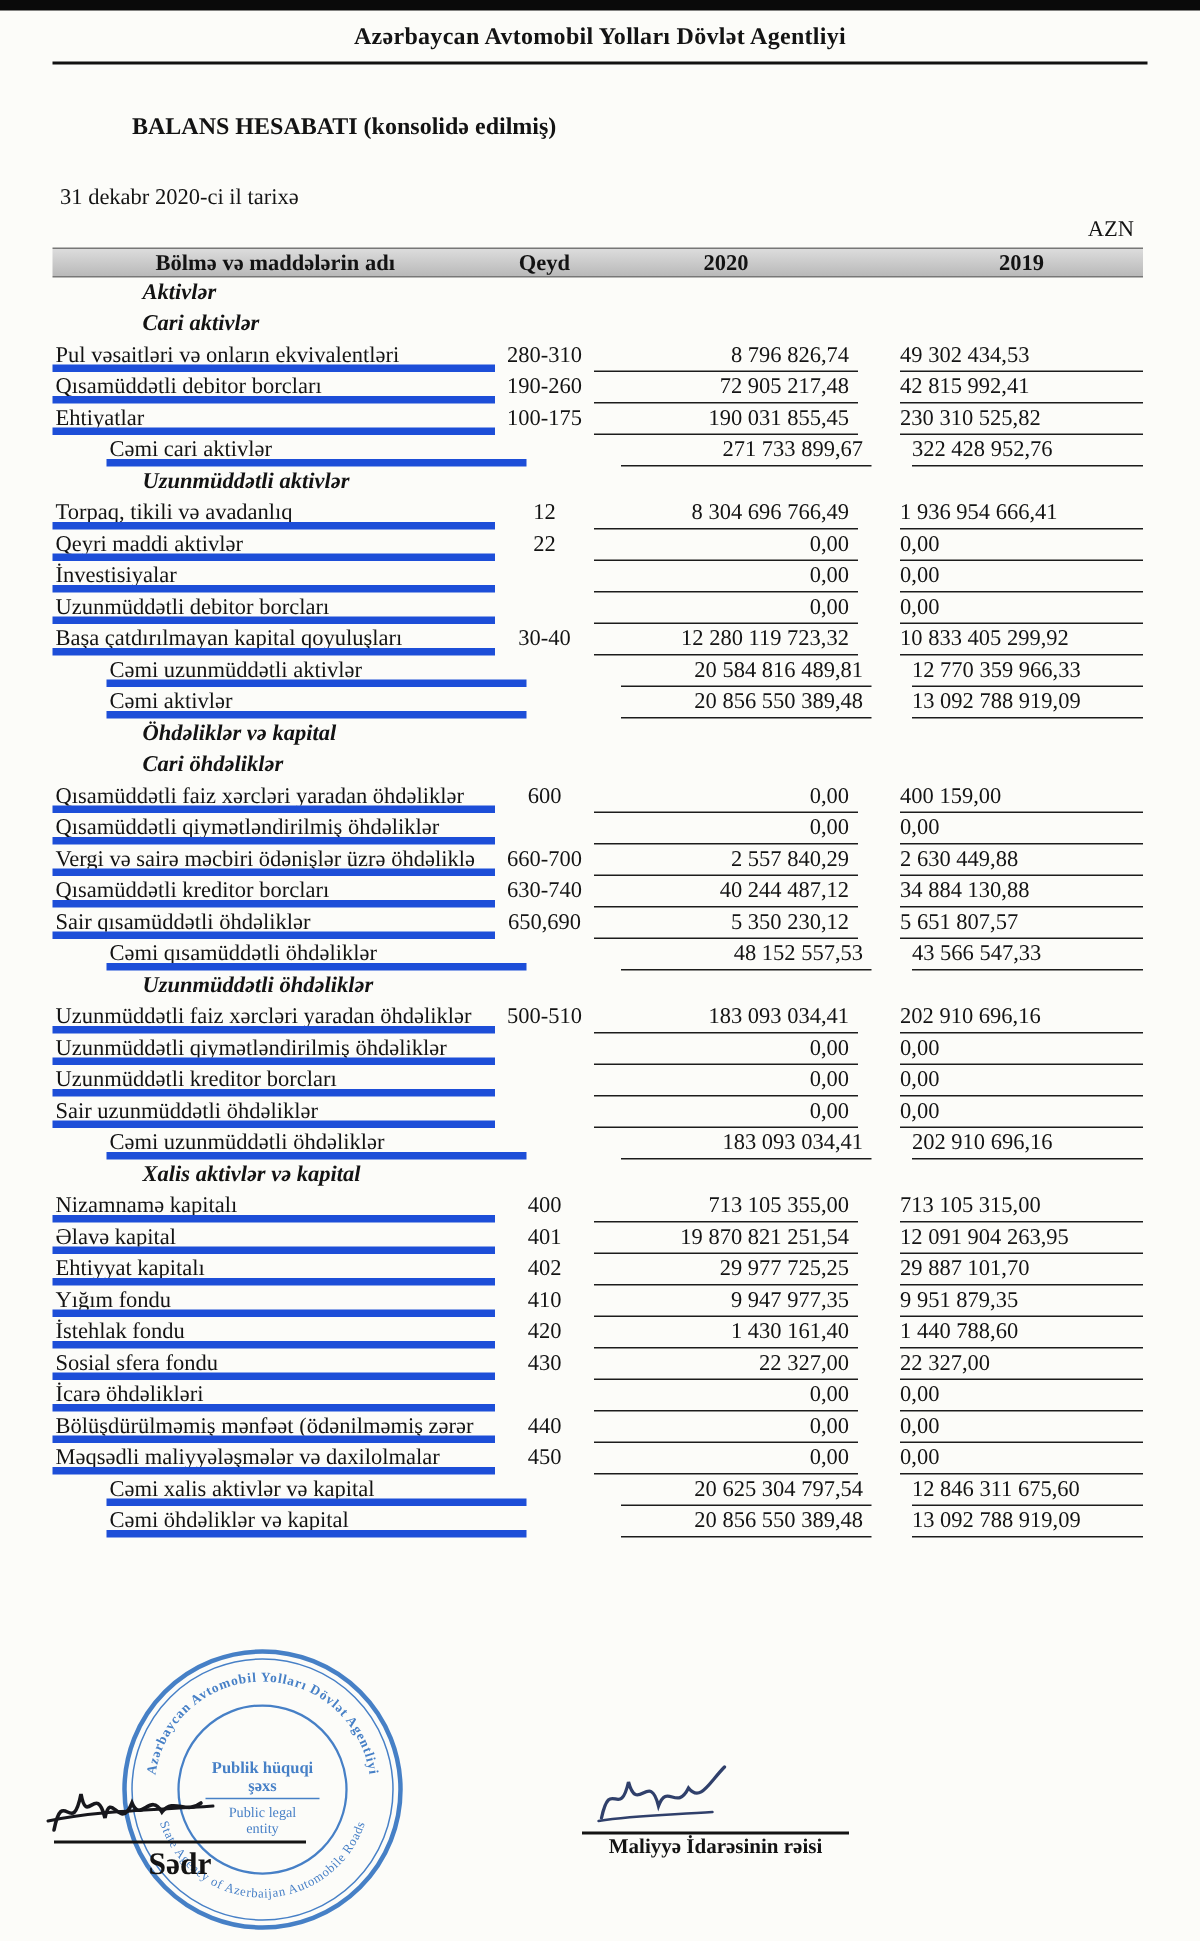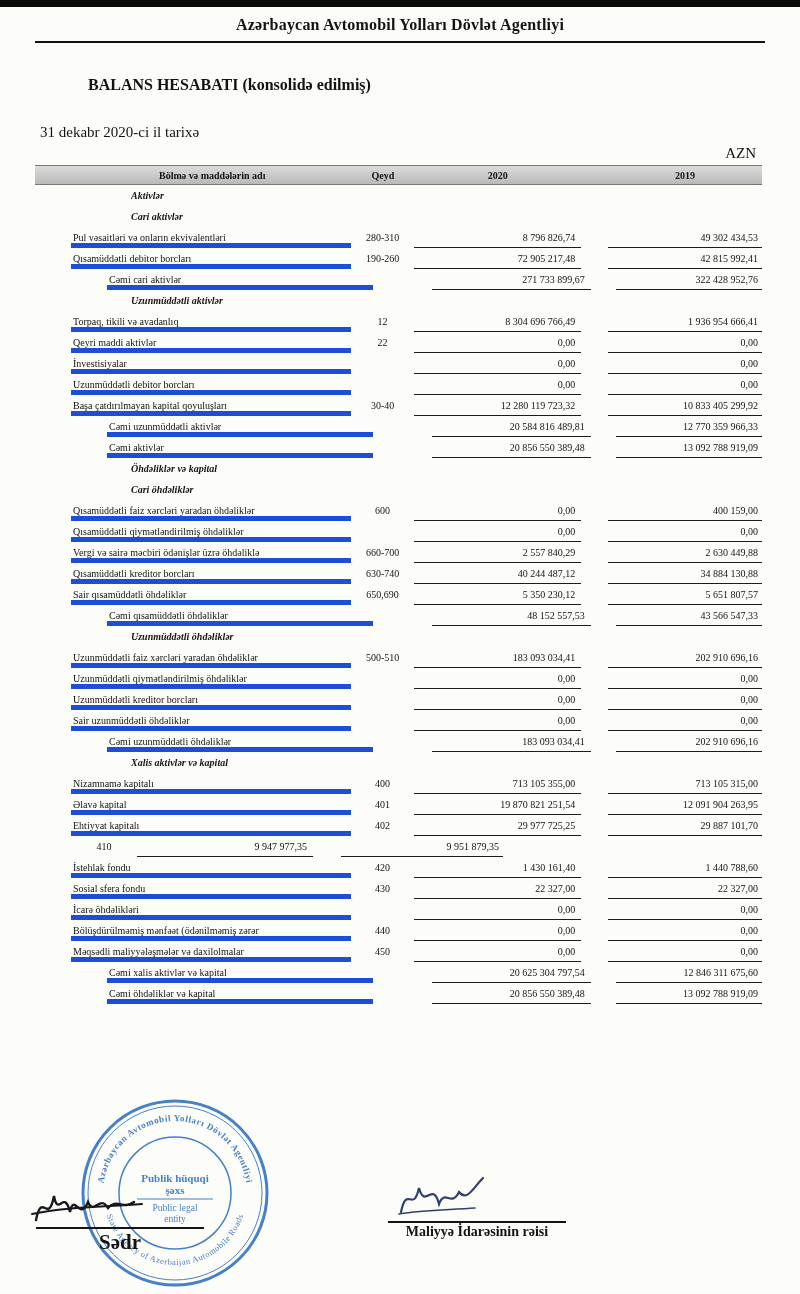--- a/index.html
+++ b/index.html
@@ -13,31 +13,31 @@
   .agency-header {
     position:absolute; top:16px; left:0; width:100%; text-align:center;
     font-weight:bold; font-size:16px; letter-spacing:.2px;
   }
   .agency-rule { position:absolute; top:41px; left:35px; width:730px; border-top:2px solid #111; }
   .doc-title { position:absolute; top:76px; left:88px; font-weight:bold; font-size:16px; }
   .doc-date { position:absolute; top:124px; left:40px; font-size:15px; }
   .currency { position:absolute; top:145px; right:44px; font-size:15px; }
 
   .table { position:absolute; top:165px; left:35px; width:727px; }
-  .row { display:flex; height:21px; line-height:21px; font-size:10px; white-space:nowrap;padding-left:36px; }
+  .row { display:flex; height:21px; line-height:21px; font-size:15px; white-space:nowrap; }
   .row.header {
     background:linear-gradient(#dcdcdc,#b9b9b9);
     font-weight:bold; height:20px; line-height:20px;
     border-top:1px solid #777; border-bottom:1px solid #777;
   }
   .c-label { width:295px; padding-left:2px; border-bottom:5px solid #1d4ed8; overflow:hidden; }
   .c-note  { width:66px; text-align:center; }
   .c-2020  { width:176px; text-align:right; padding-right:6px; border-bottom:1px solid #1c1c1c; }
   .c-gap   { width:28px; }
-  .c-2019  { width:162px; text-align:right; padding-right:4px; border-bottom:1px solid #1c1c1c; }
+  .c-2019  { width:162px; text-align:left; padding-right:4px; border-bottom:1px solid #1c1c1c; }
   .row.header .c-label { text-align:center; border-bottom:none; }
   .row.header .c-2020, .row.header .c-2019 { text-align:center; border-bottom:none; padding-right:0; }
   .row.total { font-weight:normal;margin-left:36px; }
   .row.section { font-weight:bold; font-style:italic; }
   .sec-label { padding-left:60px;text-align:right; }
 
   .stamp { position:absolute; left:70px; top:1093px; width:210px; height:200px; opacity:.88; z-index:1; }
   .sig-left  { position:absolute; left:30px;  top:1180px; width:150px; height:55px; z-index:3; }
   .sig-right { position:absolute; left:393px; top:1170px; width:110px; height:55px; z-index:3; }
   .sig-line { position:absolute; border-top:2px solid #141414; z-index:2; }
@@ -82,20 +82,27 @@
           <div class="c-gap"></div>
           <div class="c-2019">49 302 434,53</div>
         </div>
         <div class="row item">
           <div class="c-label">Qısamüddətli debitor borcları</div>
           <div class="c-note">190-260</div>
           <div class="c-2020">72 905 217,48</div>
           <div class="c-gap"></div>
           <div class="c-2019">42 815 992,41</div>
         </div>
+        <div class="row item">
+          <div class="c-label">Ehtiyatlar</div>
+          <div class="c-note">100-175</div>
+          <div class="c-2020">190 031 855,45</div>
+          <div class="c-gap"></div>
+          <div class="c-2019">230 310 525,82</div>
+        </div>
         <div class="row total">
           <div class="c-label">Cəmi cari aktivlər</div>
           <div class="c-note"></div>
           <div class="c-2020">271 733 899,67</div>
           <div class="c-gap"></div>
           <div class="c-2019">322 428 952,76</div>
         </div>
         <div class="row section">
           <div class="sec-label">Uzunmüddətli aktivlər</div>
         </div>
@@ -252,20 +259,21 @@
           <div class="c-2019">12 091 904 263,95</div>
         </div>
         <div class="row item">
           <div class="c-label">Ehtiyyat kapitalı</div>
           <div class="c-note">402</div>
           <div class="c-2020">29 977 725,25</div>
           <div class="c-gap"></div>
           <div class="c-2019">29 887 101,70</div>
         </div>
         <div class="row item">
+          <div class="c-label">Yığım fondu</div>
           <div class="c-note">410</div>
           <div class="c-2020">9 947 977,35</div>
           <div class="c-gap"></div>
           <div class="c-2019">9 951 879,35</div>
         </div>
         <div class="row item">
           <div class="c-label">İstehlak fondu</div>
           <div class="c-note">420</div>
           <div class="c-2020">1 430 161,40</div>
           <div class="c-gap"></div>

